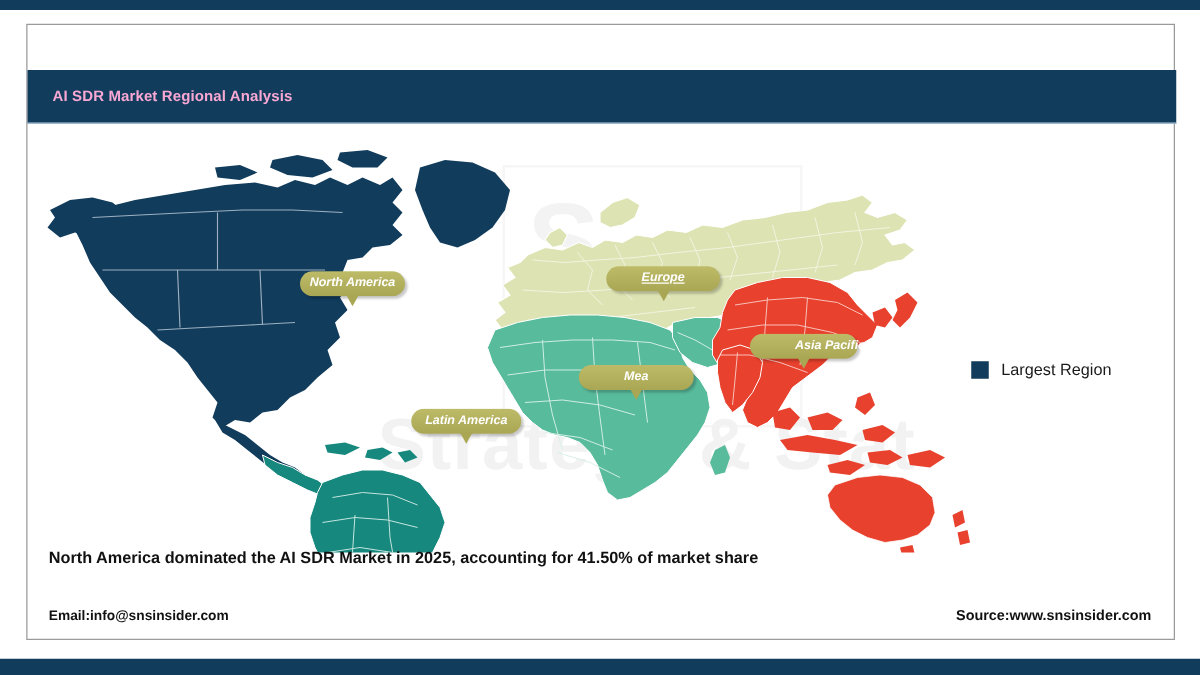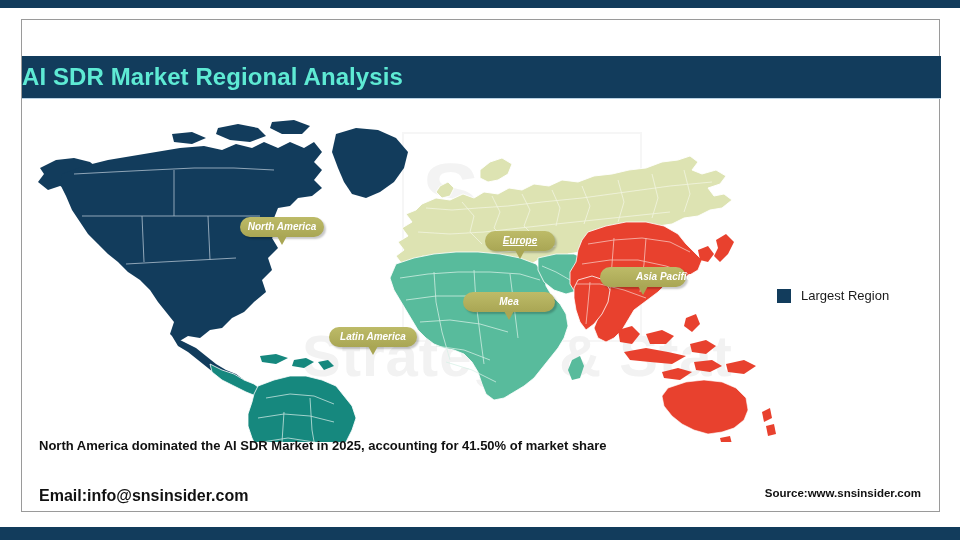--- a/index.html
+++ b/index.html
@@ -26,25 +26,25 @@
     border: 1px solid #9a9a9a;
   }
 
   .title-bar {
     position: absolute; left: 0; top: 36px; width: 919px; height: 43px;
     background: #123c5c;
     border-bottom: 1px solid #b9d2e4;
     display: flex; align-items: center;
   }
   .title-text {
-    color: #5eead4;
-    font-size: 24px;
+    color: #f9a8d4;
+    font-size: 12px;
     font-weight: bold;
     letter-spacing: 0.1px;
-    padding-left: 0;
+    padding-left: 20px;
   }
 
   
   .map-area {
     position: absolute; left: 0px; top: 92px; width: 760px; height: 330px;
   }
   .map-svg { position: absolute; left: 0; top: 0; width: 760px; height: 330px; }
 
   
   .watermark {
@@ -100,21 +100,21 @@
   .legend-swatch { width: 14px; height: 14px; background: #123c5c; display: block; }
   .legend-label { font-size: 13px; color: #1a1a1a; }
 
   
   .insight {
     position: absolute; left: 17px; top: 418px;
     font-size: 13px; font-weight: bold; color: #111111;
   }
   .email {
     position: absolute; left: 17px; top: 467px;
-    font-size: 16px; font-weight: bold; color: #111111;
+    font-size: 11px; font-weight: bold; color: #111111;
   }
   .source {
     position: absolute; right: 18px; top: 467px;
     font-size: 11.5px; font-weight: bold; color: #111111;
   }
 </style>
 </head>
 <body>
 
 <div id="slide">
@@ -313,21 +313,21 @@
             <path d="M 624 126 L 622 152 L 618 180"></path>
             <path d="M 568 170 L 566 192 L 564 212"></path>
           </g>
         </g>
       </svg>
 
       <div class="pill" style="left:218px; top:105px; width:84px;">
         <span>North America</span>
       </div>
 
-      <div class="pill" style="left:463px; top:119px; width:70px;text-decoration:underline;">
+      <div class="pill" style="left:463px; top:101px; width:91px;text-decoration:underline;">
         <span>Europe</span>
       </div>
 
       <div class="pill" style="left:578px; top:155px; width:86px;padding-left:36px;">
         <span>Asia Pacific</span>
       </div>
 
       <div class="pill" style="left:441px; top:180px; width:92px;">
         <span>Mea</span>
       </div>

